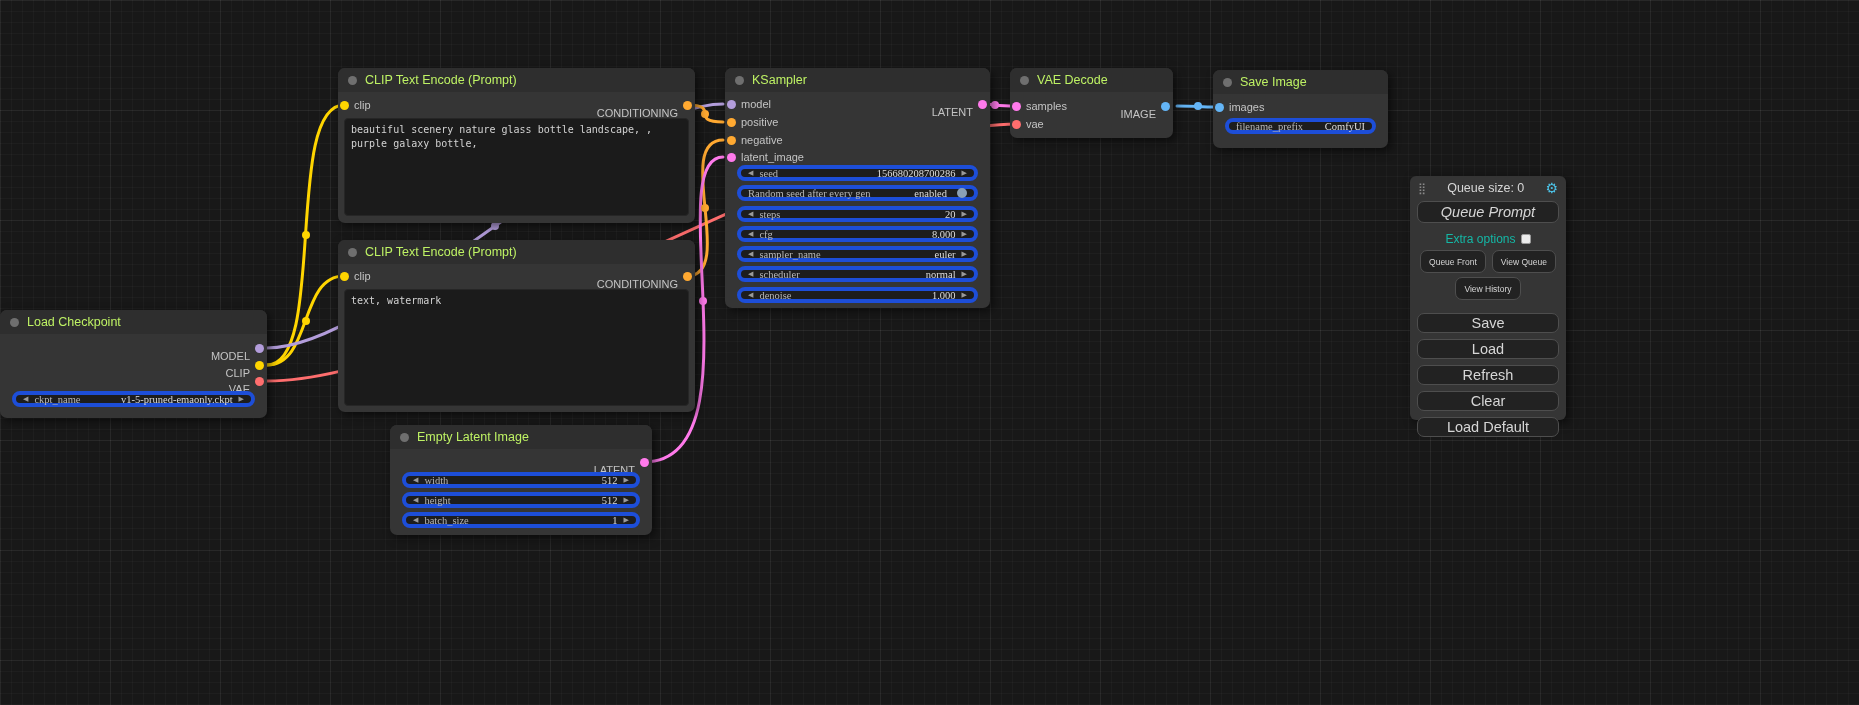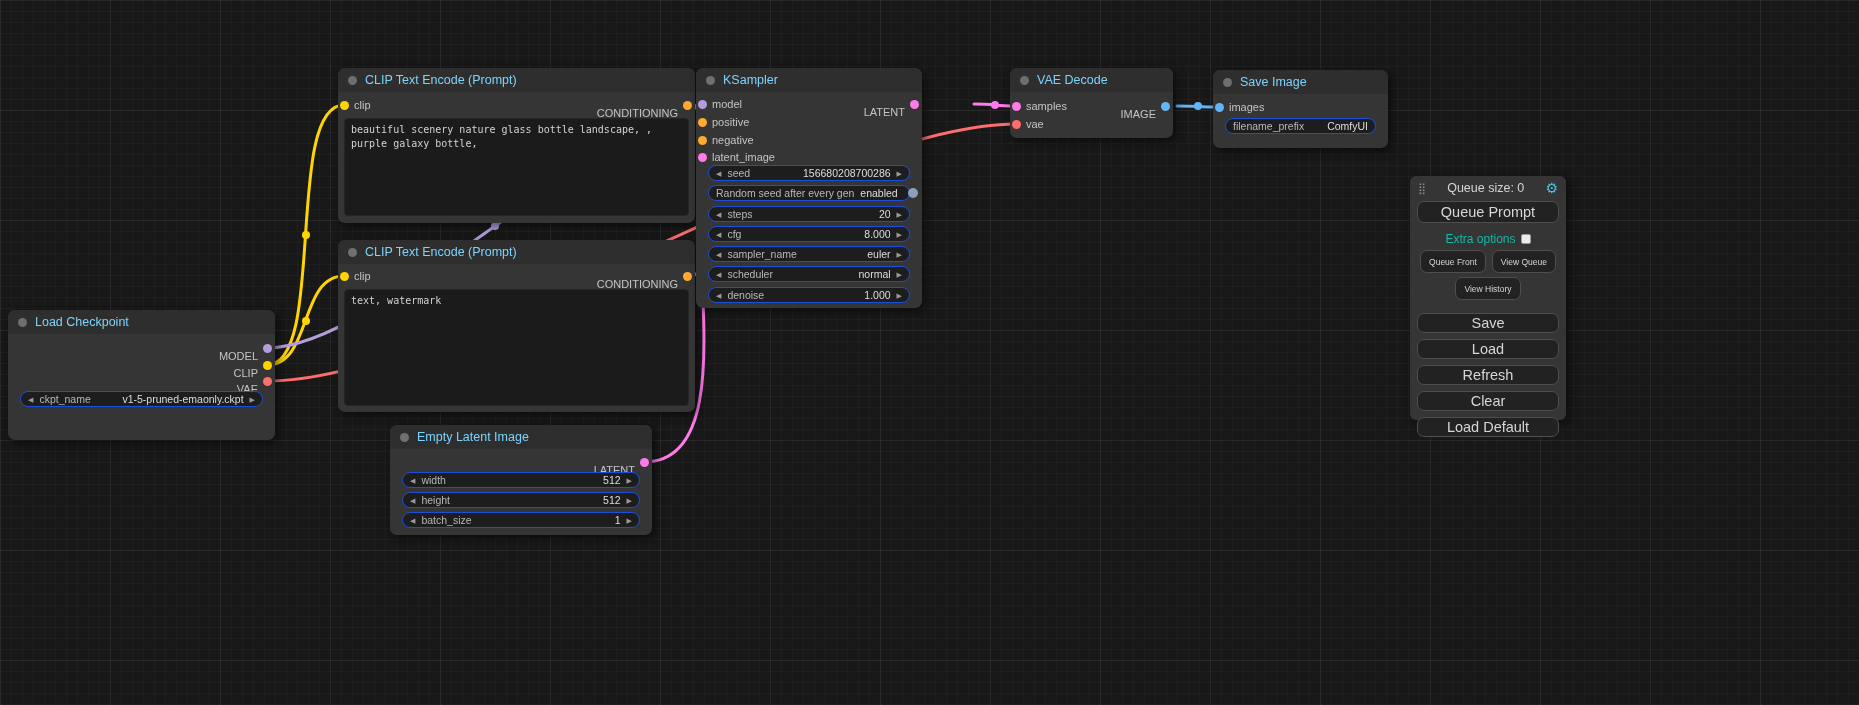--- a/index.html
+++ b/index.html
@@ -26,36 +26,36 @@
   
   .node {
     position:absolute; background:#353535; border-radius:7px; z-index:2;
     box-shadow:3px 3px 10px rgba(0,0,0,0.55); font-size:11px; color:#c8c8c8;
   }
   .node-title {
     height:24px; background:#2e2e2e; border-radius:7px 7px 0 0;
     display:flex; align-items:center; padding:0 10px; gap:8px;
   }
   .collapse-dot { width:9px; height:9px; border-radius:50%; background:#6f6f6f; flex:none; }
-  .title-text { font-size:12.5px; color:#7dd3fc; white-space:nowrap; }
+  .title-text { font-size:12.5px; color:#bef264; white-space:nowrap; }
   .slot { position:absolute; height:16px; display:flex; align-items:center; }
   .slot.in  { left:0; width:45%; }
   .slot.out { right:0; width:55%; justify-content:flex-end; }
   .slot .dot { position:absolute; width:9px; height:9px; border-radius:50%; top:3.5px; }
   .slot.in  .dot { left:2px; }
   .slot.out .dot { right:3px; }
   .slot.in  .slot-label { margin-left:16px; }
   .slot.out .slot-label { margin-right:17px;margin-top:16px; }
   .slot-label { color:#c4c4c4; white-space:nowrap; }
   .c-model { background:#B39DDB; } .c-clip { background:#FFD500; } .c-vae { background:#FF6E6E; }
   .c-cond { background:#FFA931; } .c-latent { background:#FF7AEB; } .c-image { background:#64B5F6; }
   .widget {
     position:absolute; left:12px; right:12px; height:16px; background:#1d1d1d;
-    border:1px solid #1d4ed8; border-radius:8px; display:flex; align-items:center;
-    padding:0 7px; gap:6px; font-size:10.5px;
+    border:4px solid #1d4ed8; border-radius:8px; display:flex; align-items:center;
+    padding:0 7px; gap:6px; font-size:10.5px;font-family:Liberation Serif, serif;
   }
   .widget .arr { color:#9a9a9a; font-size:7px; flex:none; line-height:1; }
   .widget .wlabel { color:#b8b8b8; white-space:nowrap; }
   .widget .wvalue { margin-left:auto; color:#dedede; white-space:nowrap;text-align:center; }
   .toggle-dot { width:10px; height:10px; border-radius:50%; background:#8ba0b5; flex:none; margin-left:4px; }
   .prompt-box {
     position:absolute; left:6px; right:6px; background:#1b1b1b; border-radius:4px;
     color:#d2d2d2; font-family:"DejaVu Sans Mono", monospace; font-size:10px;
     line-height:13.5px; padding:4px 6px; white-space:pre-wrap; word-break:break-word;
     border:1px solid #262626;
@@ -68,21 +68,21 @@
   }
   .qp-header { display:flex; align-items:center; padding:4px 8px 0 8px; }
   .qp-drag { color:#8a8a8a; font-size:11px; }
   .qp-size { flex:1; text-align:center; color:#d6d6d6; font-size:12.5px; }
   .qp-gear { color:#4cc2e6; font-size:14px; }
   .btn {
     display:block; background:#222; border:1px solid #4e4e4e; border-radius:7px;
     color:#d6d6d6; text-align:center; font-family:"Liberation Sans", sans-serif; cursor:pointer;
   }
   .btn.big { width:142px; margin:6px auto 0; height:20px; font-size:14.5px; line-height:17px; }
-  .qp-main { height:22px !important; line-height:19px !important; margin-top:5px !important; }
+  .qp-main { height:22px !important; line-height:19px !important; margin-top:5px !important;font-style:italic; }
   .mt-lg { margin-top:13px !important; }
   .extra-row { display:flex; justify-content:center; align-items:center; gap:5px; margin-top:9px; font-size:12px; color:#14b8a6; }
   .checkbox { width:10px; height:10px; background:#ececec; border-radius:2px; border:1px solid #9a9a9a; }
   .small-row { display:flex; justify-content:center; gap:6px; margin-top:4px; }
   .btn.small { font-size:8.5px; height:23px; line-height:10px; padding:0 8px; border-radius:7px; }
 </style>
 </head>
 <body>
 
 <div class="canvas">
@@ -100,21 +100,21 @@
     <circle class="f-clip" cx="306" cy="235" r="4"></circle>
     <circle class="f-clip" cx="306" cy="321" r="4"></circle>
     <circle class="f-model" cx="495" cy="226" r="4"></circle>
     <circle class="f-cond" cx="705" cy="114" r="4"></circle>
     <circle class="f-cond" cx="705" cy="208" r="4"></circle>
     <circle class="f-latent" cx="703" cy="301" r="4"></circle>
     <circle class="f-latent" cx="995" cy="105" r="4"></circle>
     <circle class="f-image" cx="1198" cy="106" r="4"></circle>
   </svg>
 
-  <div class="node" style="left:8px;top:310px;width:267px;height:130px">
+  <div class="node" style="left:0;top:310px;width:267px;height:108px">
     <div class="node-title">
       <span class="collapse-dot"></span>
       <span class="title-text">Load Checkpoint</span>
     </div>
     <div class="slot out" style="top:30px">
       <span class="slot-label">MODEL</span>
       <span class="dot c-model"></span>
     </div>
     <div class="slot out" style="top:47px">
       <span class="slot-label">CLIP</span>
@@ -186,21 +186,21 @@
       <span class="arr">▶</span>
     </div>
     <div class="widget" style="top:87px">
       <span class="arr">◀</span>
       <span class="wlabel">batch_size</span>
       <span class="wvalue">1</span>
       <span class="arr">▶</span>
     </div>
   </div>
 
-  <div class="node" style="left:696px;top:68px;width:226px;height:240px">
+  <div class="node" style="left:725px;top:68px;width:265px;height:240px">
     <div class="node-title">
       <span class="collapse-dot"></span>
       <span class="title-text">KSampler</span>
     </div>
     <div class="slot in" style="top:28px">
       <span class="dot c-model"></span>
       <span class="slot-label">model</span>
     </div>
     <div class="slot out" style="top:28px">
       <span class="slot-label">LATENT</span>

